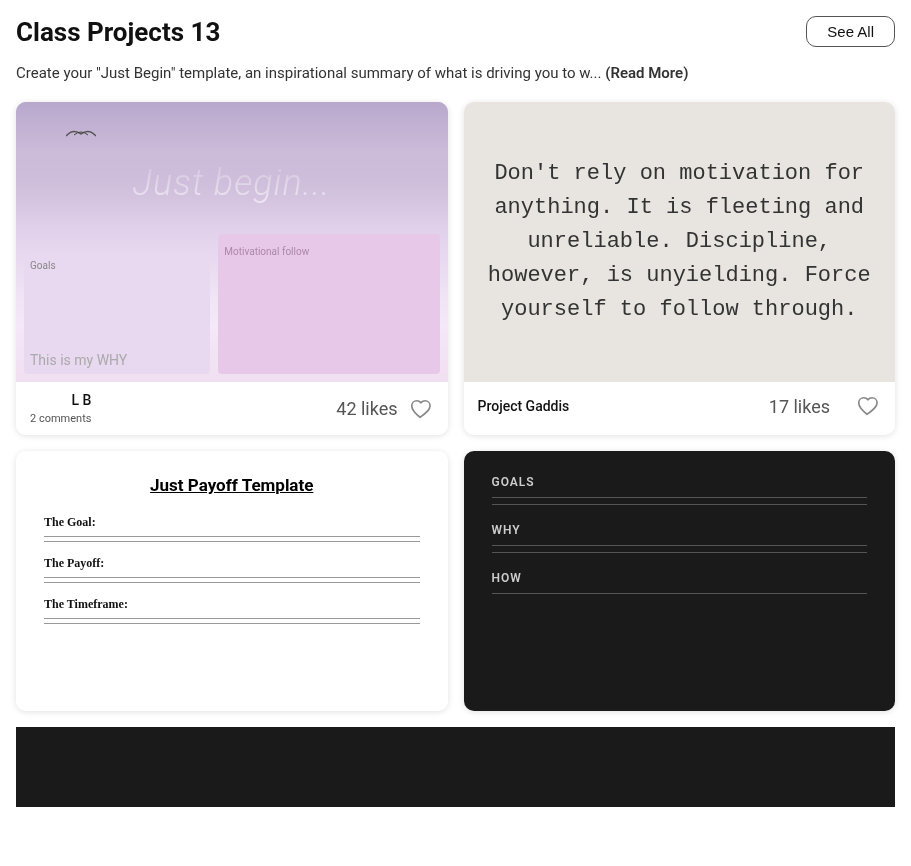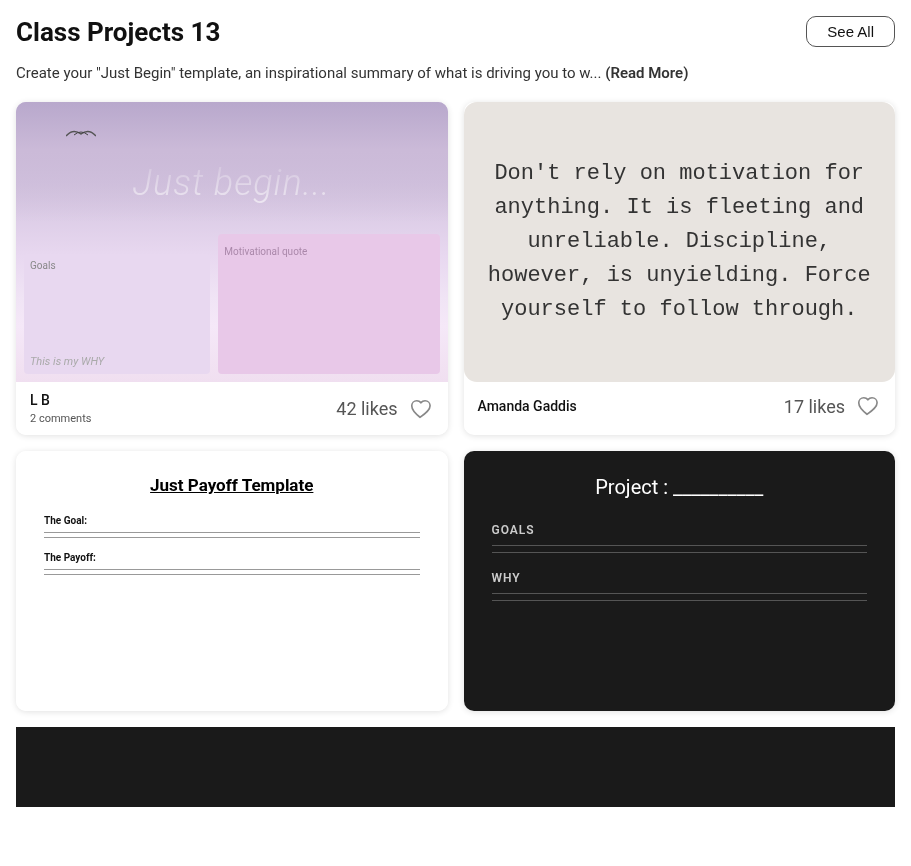--- a/index.html
+++ b/index.html
@@ -122,23 +122,22 @@
       display: flex;
       flex-direction: column;
       padding: 6px;
     }
     .box-goals-label {
       font-size: 10px;
       color: #888;
     }
     .box-goals-bottom {
       margin-top: auto;
-      font-size: 11px;
+      font-size: 14px;
       color: #aaa;
-      font-style: italic;
     }
     .box-quote {
       flex: 1.2;
       height: 140px;
       background: #e8c8e8;
       border-radius: 4px;
       padding: 6px;
     }
     .box-quote-label {
       font-size: 10px;
@@ -146,21 +145,20 @@
     }
 
     
     .card-quote {
       background: #e8e4e0;
       height: 100%;
       display: flex;
       align-items: center;
       justify-content: flex-start;
       padding: 20px;
-      border-radius: 13px;
     }
     .quote-text {
       font-size: 22px;
       line-height: 1.55;
       color: #333;
       text-align: center;
       font-family: "Courier New", Courier, monospace;
       font-weight: 400;
     }
 
@@ -174,24 +172,25 @@
       font-size: 17px;
       font-weight: 700;
       text-align: center;
       margin-bottom: 20px;
       text-decoration: underline;
     }
     .template-field {
       margin-bottom: 14px;
     }
     .template-field-label {
-      font-size: 10px;
+      font-size: 12px;
       font-weight: 700;
       color: #111;
       margin-bottom: 4px;
+      font-family: Liberation Serif, serif;
     }
     .template-line {
       border-top: 1px solid #999;
       margin-bottom: 4px;
       margin-top: 6px;
     }
     .template-line2 {
       border-top: 1px solid #999;
       margin-bottom: 4px;
     }
@@ -234,20 +233,21 @@
     }
     .card-footer-left {
       display: flex;
       flex-direction: column;
       gap: 4px;
     }
     .card-author {
       font-size: 14px;
       font-weight: 500;
       color: #111;
+      text-align: right;
     }
     .card-comments {
       font-size: 11px;
       color: #555;
     }
     .card-likes {
       font-size: 18px;
       color: #555;
       display: flex;
       align-items: center;
@@ -302,21 +302,21 @@
             <path d="M0 10 Q7 2 15 8 Q23 2 30 10" fill="none" stroke="#555" stroke-width="1.5"></path>
             <path d="M8 9 Q15 3 22 9" fill="none" stroke="#444" stroke-width="1"></path>
           </svg>
           <div class="just-begin-text">Just begin...</div>
           <div class="template-boxes">
             <div class="box-goals">
               <span class="box-goals-label">Goals</span>
               <span class="box-goals-bottom">This is my WHY</span>
             </div>
             <div class="box-quote">
-              <span class="box-quote-label">Motivational quote</span>
+              <span class="box-quote-label">Motivational follow</span>
             </div>
           </div>
         </div>
       </div>
       <div class="card-footer">
         <div class="card-footer-left">
           <span class="card-author">L B</span>
           <span class="card-comments">2 comments</span>
         </div>
         <div style="display:flex;align-items:center;gap:8px;">
@@ -331,23 +331,23 @@
     </div>
 
     <div class="card">
       <div class="card-image">
         <div class="card-quote">
           <p class="quote-text">Don't rely on motivation for anything. It is fleeting and unreliable. Discipline, however, is unyielding. Force yourself to follow through.</p>
         </div>
       </div>
       <div class="card-footer">
         <div class="card-footer-left">
-          <span class="card-author">Amanda Gaddis</span>
-        </div>
-        <div style="display:flex;align-items:center;gap:8px;">
+          <span class="card-author">Project Gaddis</span>
+        </div>
+        <div style="display:flex;align-items:center;gap:23px;">
           <span class="card-likes">17 likes</span>
           <div class="heart-icon">
             <svg viewBox="0 0 24 24" fill="none" stroke="#888" stroke-width="1.8">
               <path d="M12 21C12 21 3 14 3 8.5C3 5.42 5.42 3 8.5 3C10.24 3 11.91 3.81 13 5.08C14.09 3.81 15.76 3 17.5 3C20.58 3 23 5.42 23 8.5C23 14 12 21 12 21Z" stroke="#888"></path>
             </svg>
           </div>
         </div>
       </div>
     </div>
 
@@ -357,36 +357,44 @@
         <div class="template-field">
           <div class="template-field-label">The Goal:</div>
           <div class="template-line"></div>
           <div class="template-line2"></div>
         </div>
         <div class="template-field">
           <div class="template-field-label">The Payoff:</div>
           <div class="template-line"></div>
           <div class="template-line2"></div>
         </div>
+        <div class="template-field">
+          <div class="template-field-label">The Timeframe:</div>
+          <div class="template-line"></div>
+          <div class="template-line2"></div>
+        </div>
       </div>
     </div>
 
     <div class="card">
       <div class="card-project">
-        <div class="project-title">Project : __________</div>
         <div class="project-section">
           <div class="project-section-label">GOALS</div>
           <div class="project-line"></div>
           <div class="project-line"></div>
         </div>
         <div class="project-section">
           <div class="project-section-label">WHY</div>
           <div class="project-line"></div>
           <div class="project-line"></div>
         </div>
+        <div class="project-section">
+          <div class="project-section-label">HOW</div>
+          <div class="project-line"></div>
+        </div>
       </div>
     </div>
 
   </div>
 
   <div class="bottom-bar"></div>
 
 </div>
 
 </body></html>

